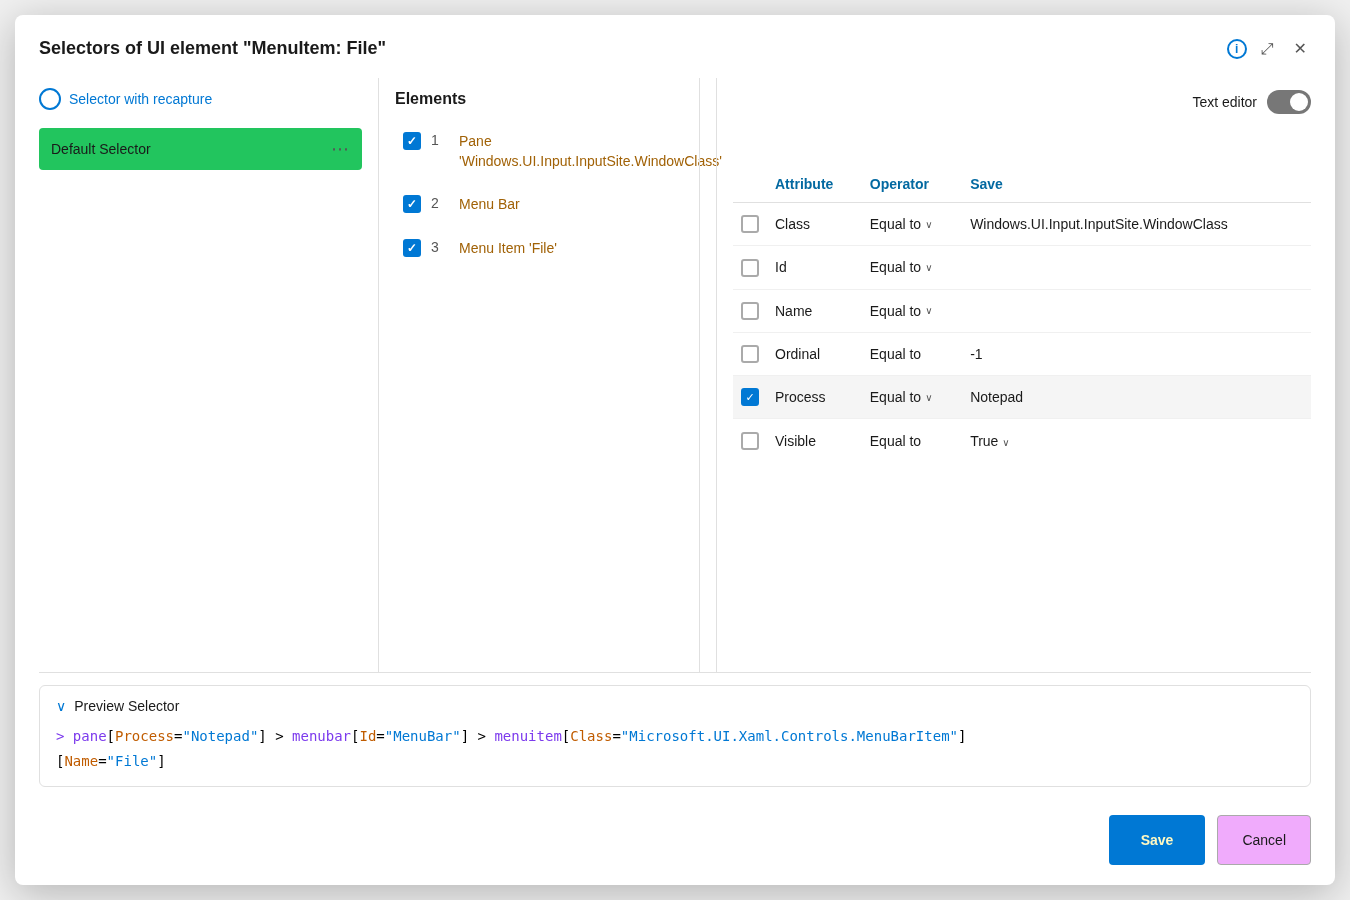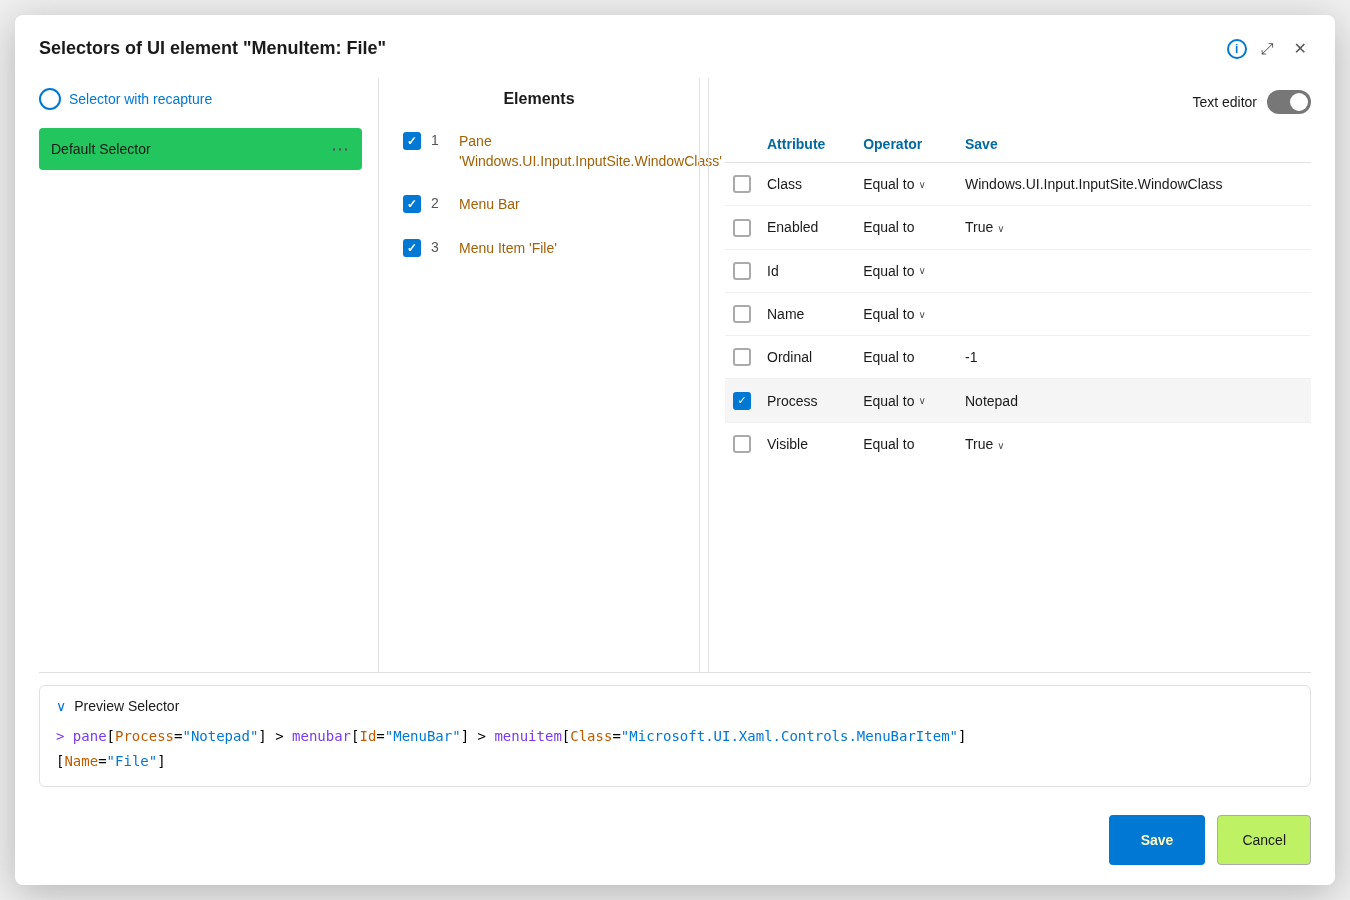--- a/index.html
+++ b/index.html
@@ -198,21 +198,22 @@
       font-size: 14px;
       line-height: 1.4;
     }
     
     .right-panel {
       flex: 1;
       padding: 0 0 0 16px;
       display: flex;
       flex-direction: column;
       border-left: 1px solid #e0e0e0;
-      margin-left: 8px;
+      margin-left: 16px;
+      gap: 40px;
     }
     .right-top-row {
       display: flex;
       align-items: center;
       padding: 12px 0;
     }
     .attr-table {
       width: 100%;
       border-collapse: collapse;
     }
@@ -304,32 +305,32 @@
       background: #0078d4;
       color: #fef9c3;
       border: none;
       border-radius: 4px;
       padding: 12px 32px;
       font-size: 14px;
       font-weight: 600;
       cursor: pointer;
     }
     .btn-cancel {
-      background: #bef264;
+      background: #f0abfc;
       color: #1a1a1a;
       border: 1px solid #aaa;
       border-radius: 4px;
       padding: 16px 24px;
       font-size: 14px;
       cursor: pointer;
     }
     .middle-header {
       display: flex;
       align-items: center;
-      justify-content: center;
+      justify-content: flex-start;
       padding: 0;
     }
     .divider-v {
       width: 1px;
       background: #e0e0e0;
       align-self: stretch;
     }
     .section-divider {
       height: 1px;
       background: #e0e0e0;
@@ -406,26 +407,20 @@
         </thead>
         <tbody id="attr-tbody">
         <tr>
               <td><div class="attr-checkbox"></div></td>
               <td>Class</td>
               <td><span class="operator-select">Equal to <span class="chevron-down">∨</span></span></td>
               <td>Windows.UI.Input.InputSite.WindowClass</td>
             </tr>
             <tr>
               <td><div class="attr-checkbox"></div></td>
-              <td>Enabled</td>
-              <td>Equal to</td>
-              <td><span>True</span> <span class="chevron-down">∨</span></td>
-            </tr>
-            <tr>
-              <td><div class="attr-checkbox"></div></td>
               <td>Id</td>
               <td><span class="operator-select">Equal to <span class="chevron-down">∨</span></span></td>
               <td></td>
             </tr>
             <tr>
               <td><div class="attr-checkbox"></div></td>
               <td>Name</td>
               <td><span class="operator-select">Equal to <span class="chevron-down">∨</span></span></td>
               <td></td>
             </tr>

